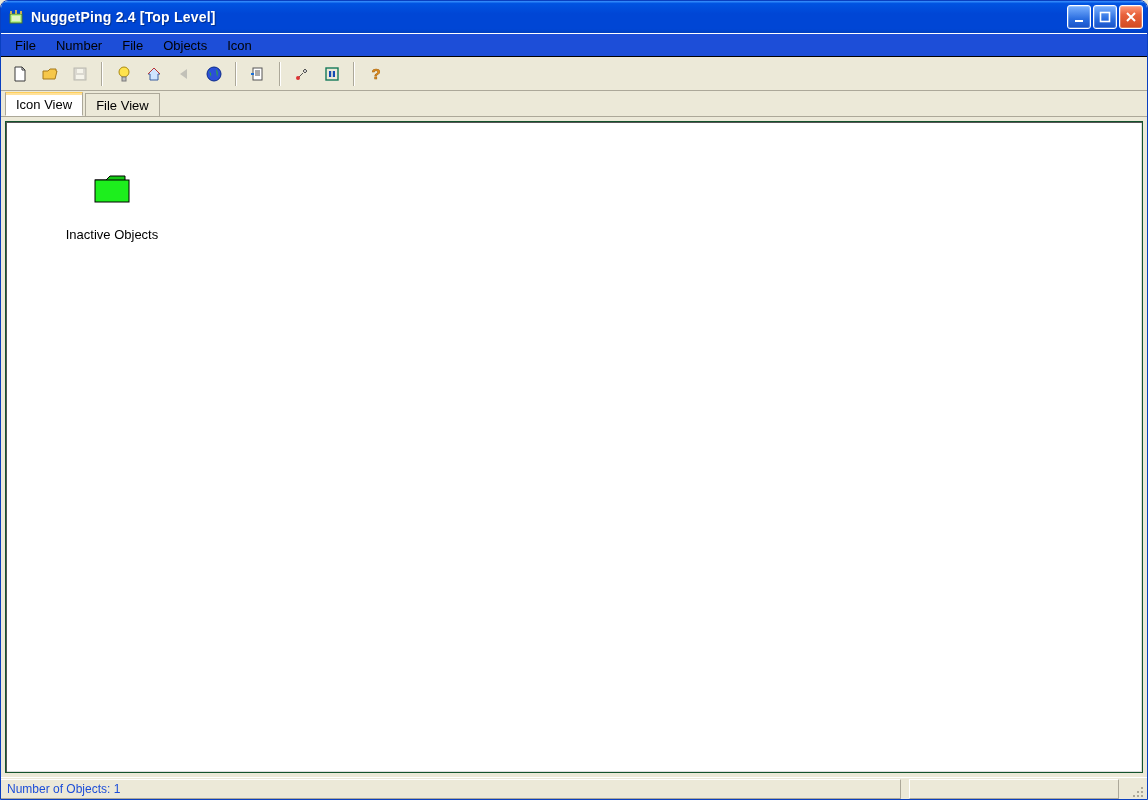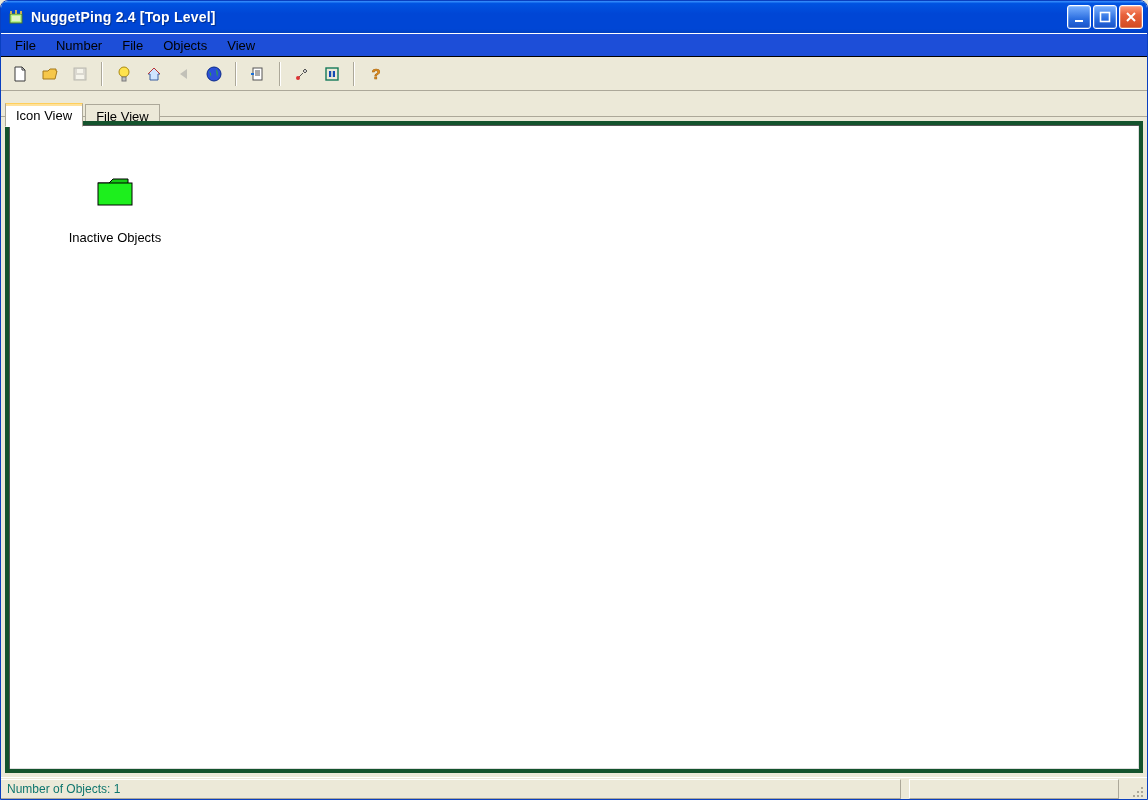--- a/index.html
+++ b/index.html
@@ -90,41 +90,41 @@
     padding-left:4px;
     border-bottom:1px solid #aca899;
   }
   .tab {
     padding:4px 10px 3px 10px;
     background:#ece9d8;
     border:1px solid #aca899;
     border-bottom:none;
     margin-right:2px;
     font-size:13px;
-    position:relative; top:11px;
+    position:relative; top:0;
     cursor:default;
   }
   .tab.active {
     background:#fff;
     border-top:1px solid #ffcf5b;
     box-shadow:inset 0 2px 0 #ffe19a;
     border-bottom:1px solid #fff;
     z-index:2;
   }
 
   
   .content-wrap {
     background:#ece9d8;
     padding:4px;
     height:calc(800px - 32px - 24px - 34px - 26px - 22px - 2px);
   }
   .content {
     width:100%; height:100%;
     background:#fff;
-    border:4px solid #14532d; 
+    border:1px solid #14532d; 
     box-shadow:inset 1px 1px 0 #555, inset -1px -1px 0 #ddd;
     position:relative;
     overflow:auto;
   }
   .folder-item {
     position:absolute;
     left:46px; top:50px;
     width:120px;
     text-align:center;
     cursor:default;
@@ -142,21 +142,21 @@
     background:#ece9d8;
     border-top:1px solid #fff;
     display:flex; align-items:center;
   }
   .status-panel {
     height:20px;
     border:1px solid #aca899;
     border-top-color:#fff; border-left-color:#fff;
     padding:2px 6px 0 6px;
     font-size:12px;
-    color:#0f766e;
+    color:#1d4ed8;
     margin-right:8px;
   }
   .status-panel.main { flex:0 0 900px; border-left:none; }
   .status-panel.aux  { flex:1 1 auto; }
   .grip {
     width:18px; height:20px; position:relative; margin-right:2px;
   }
   .grip::before, .grip::after {
     content:""; position:absolute; right:2px; bottom:2px;
     width:2px; height:2px; background:#aca899;
@@ -194,21 +194,21 @@
         <path d="M2 2 L10 10 M10 2 L2 10" stroke="#fff" stroke-width="2"></path>
       </svg>
   </span>
 </div>
 
 <div class="menubar">
   <span class="menu-item">File</span>
   <span class="menu-item">Number</span>
   <span class="menu-item">File</span>
   <span class="menu-item">Objects</span>
-  <span class="menu-item">View</span>
+  <span class="menu-item">Icon</span>
 </div>
 
 <div class="toolbar">
   <span class="tool-btn">
     <svg width="18" height="18">
         <path d="M4 2 H11 L14 5 V16 H4 Z" fill="#fff" stroke="#3a3a3a"></path>
         <path d="M11 2 V5 H14" fill="none" stroke="#3a3a3a"></path>
       </svg>
   </span>
   <span class="tool-btn">

